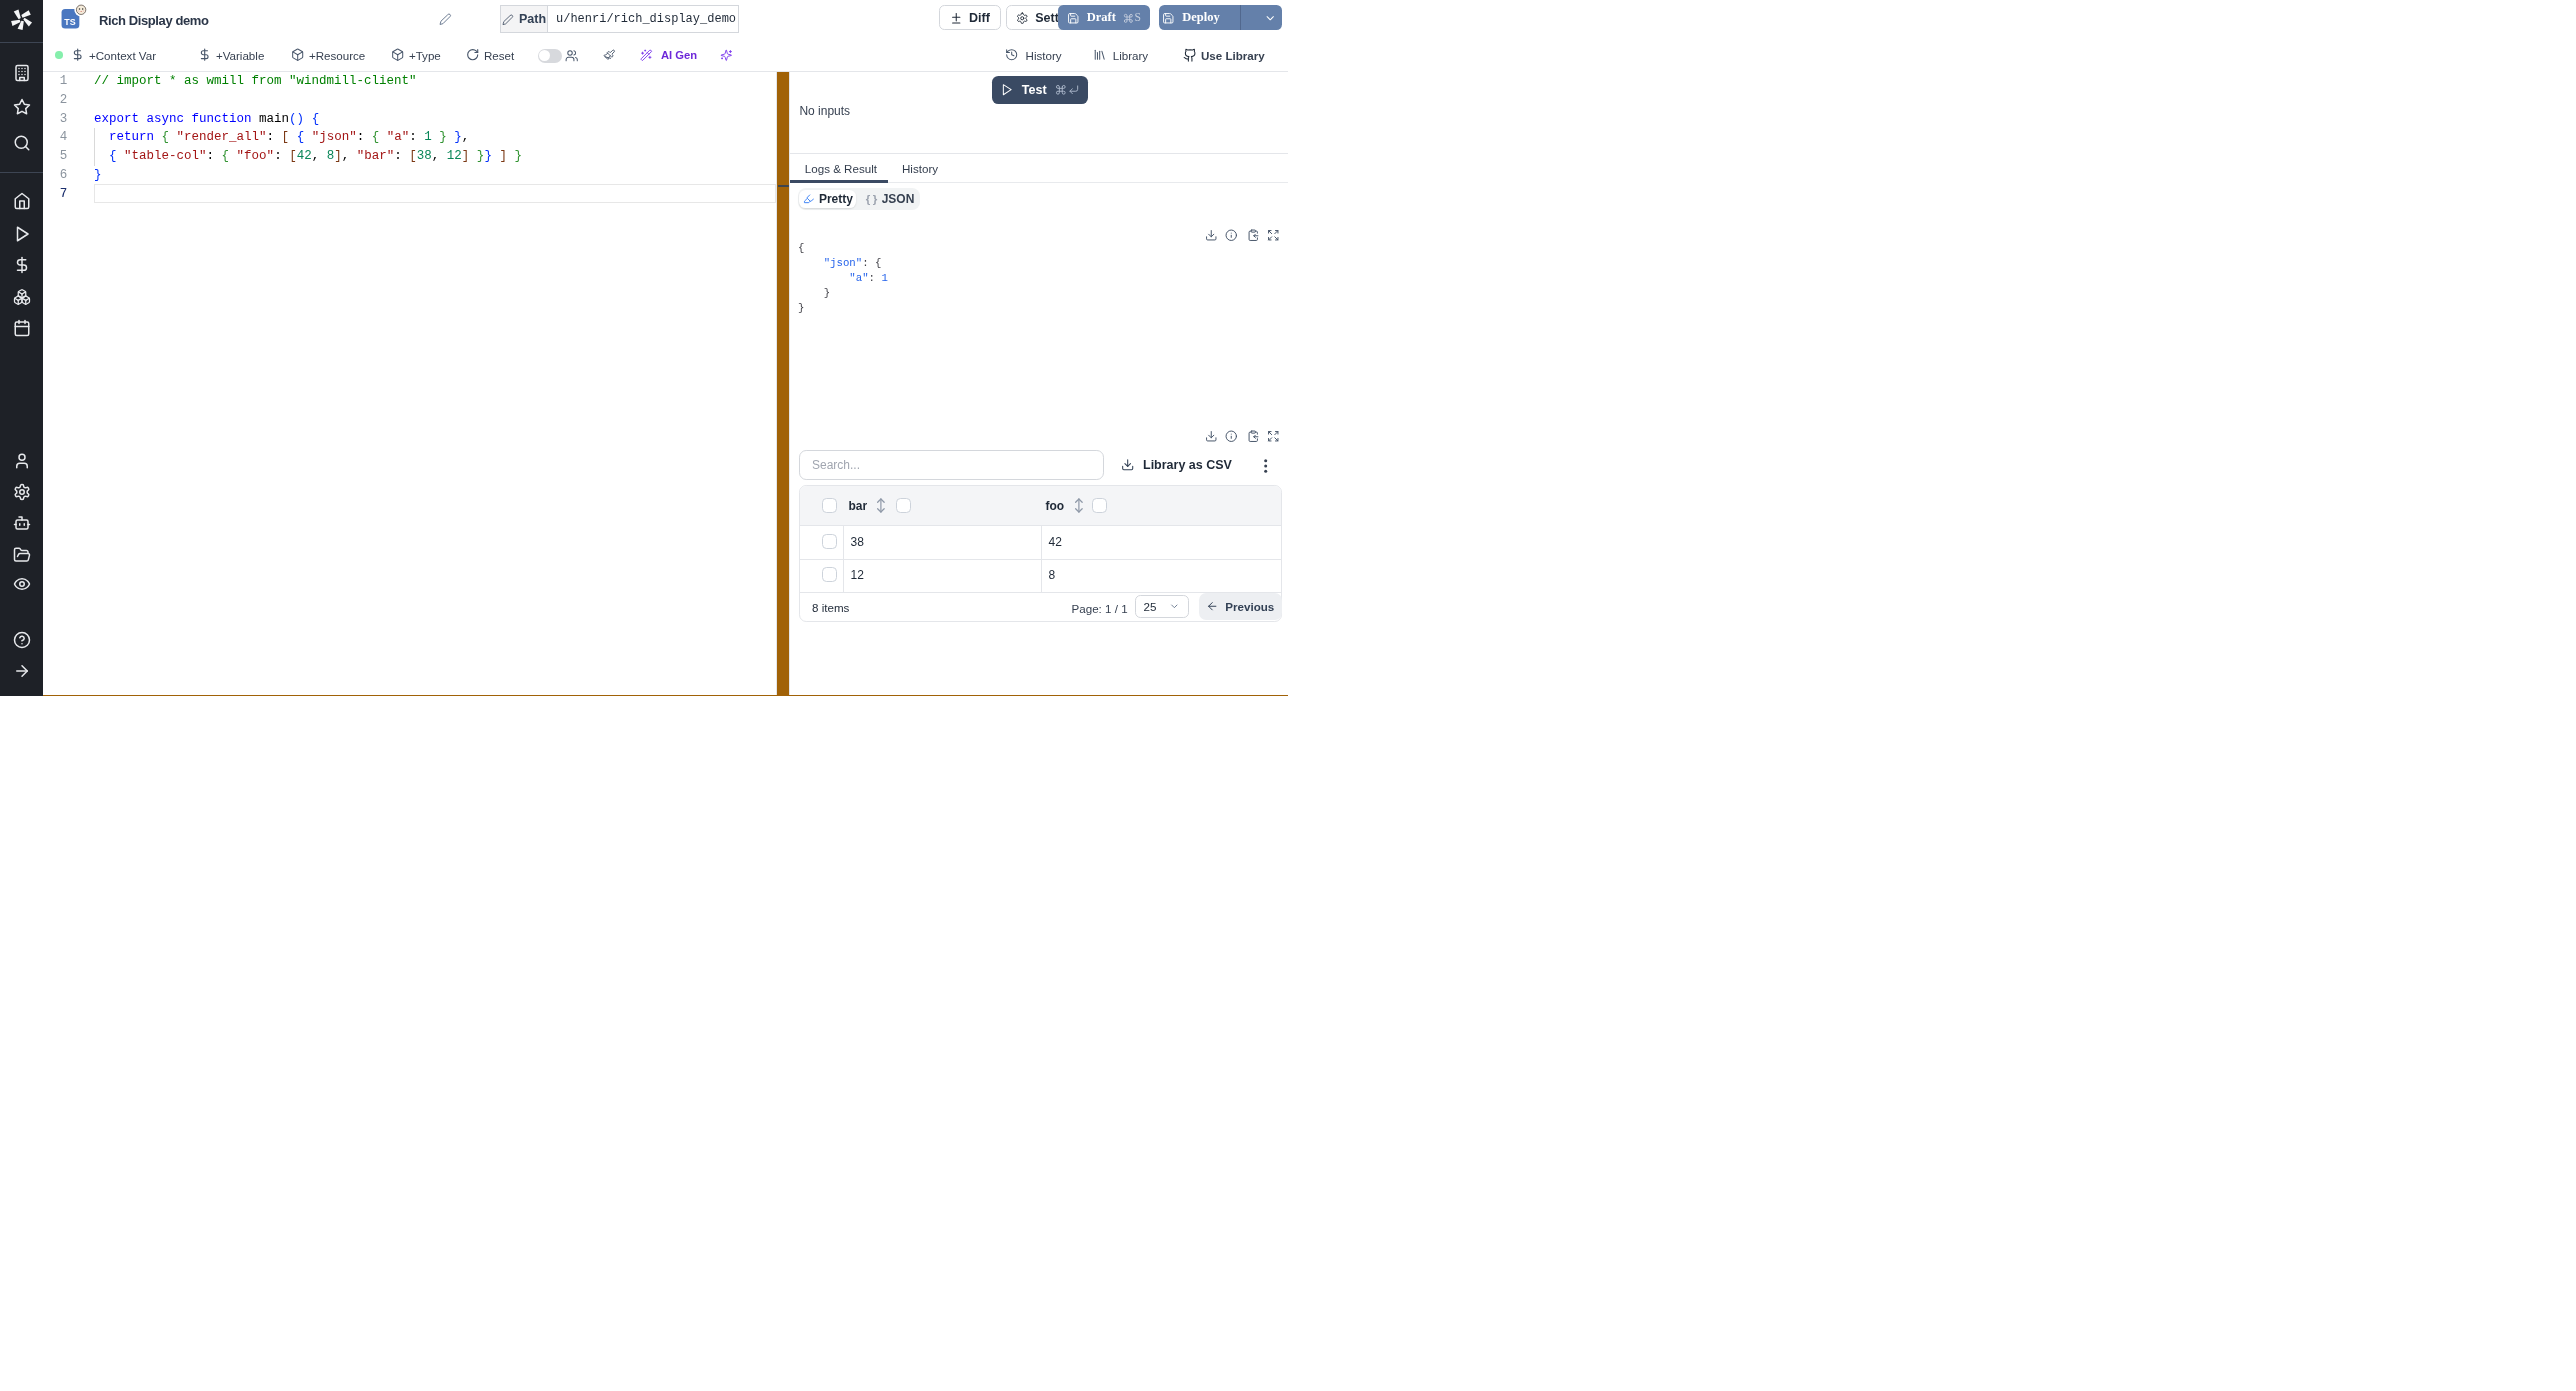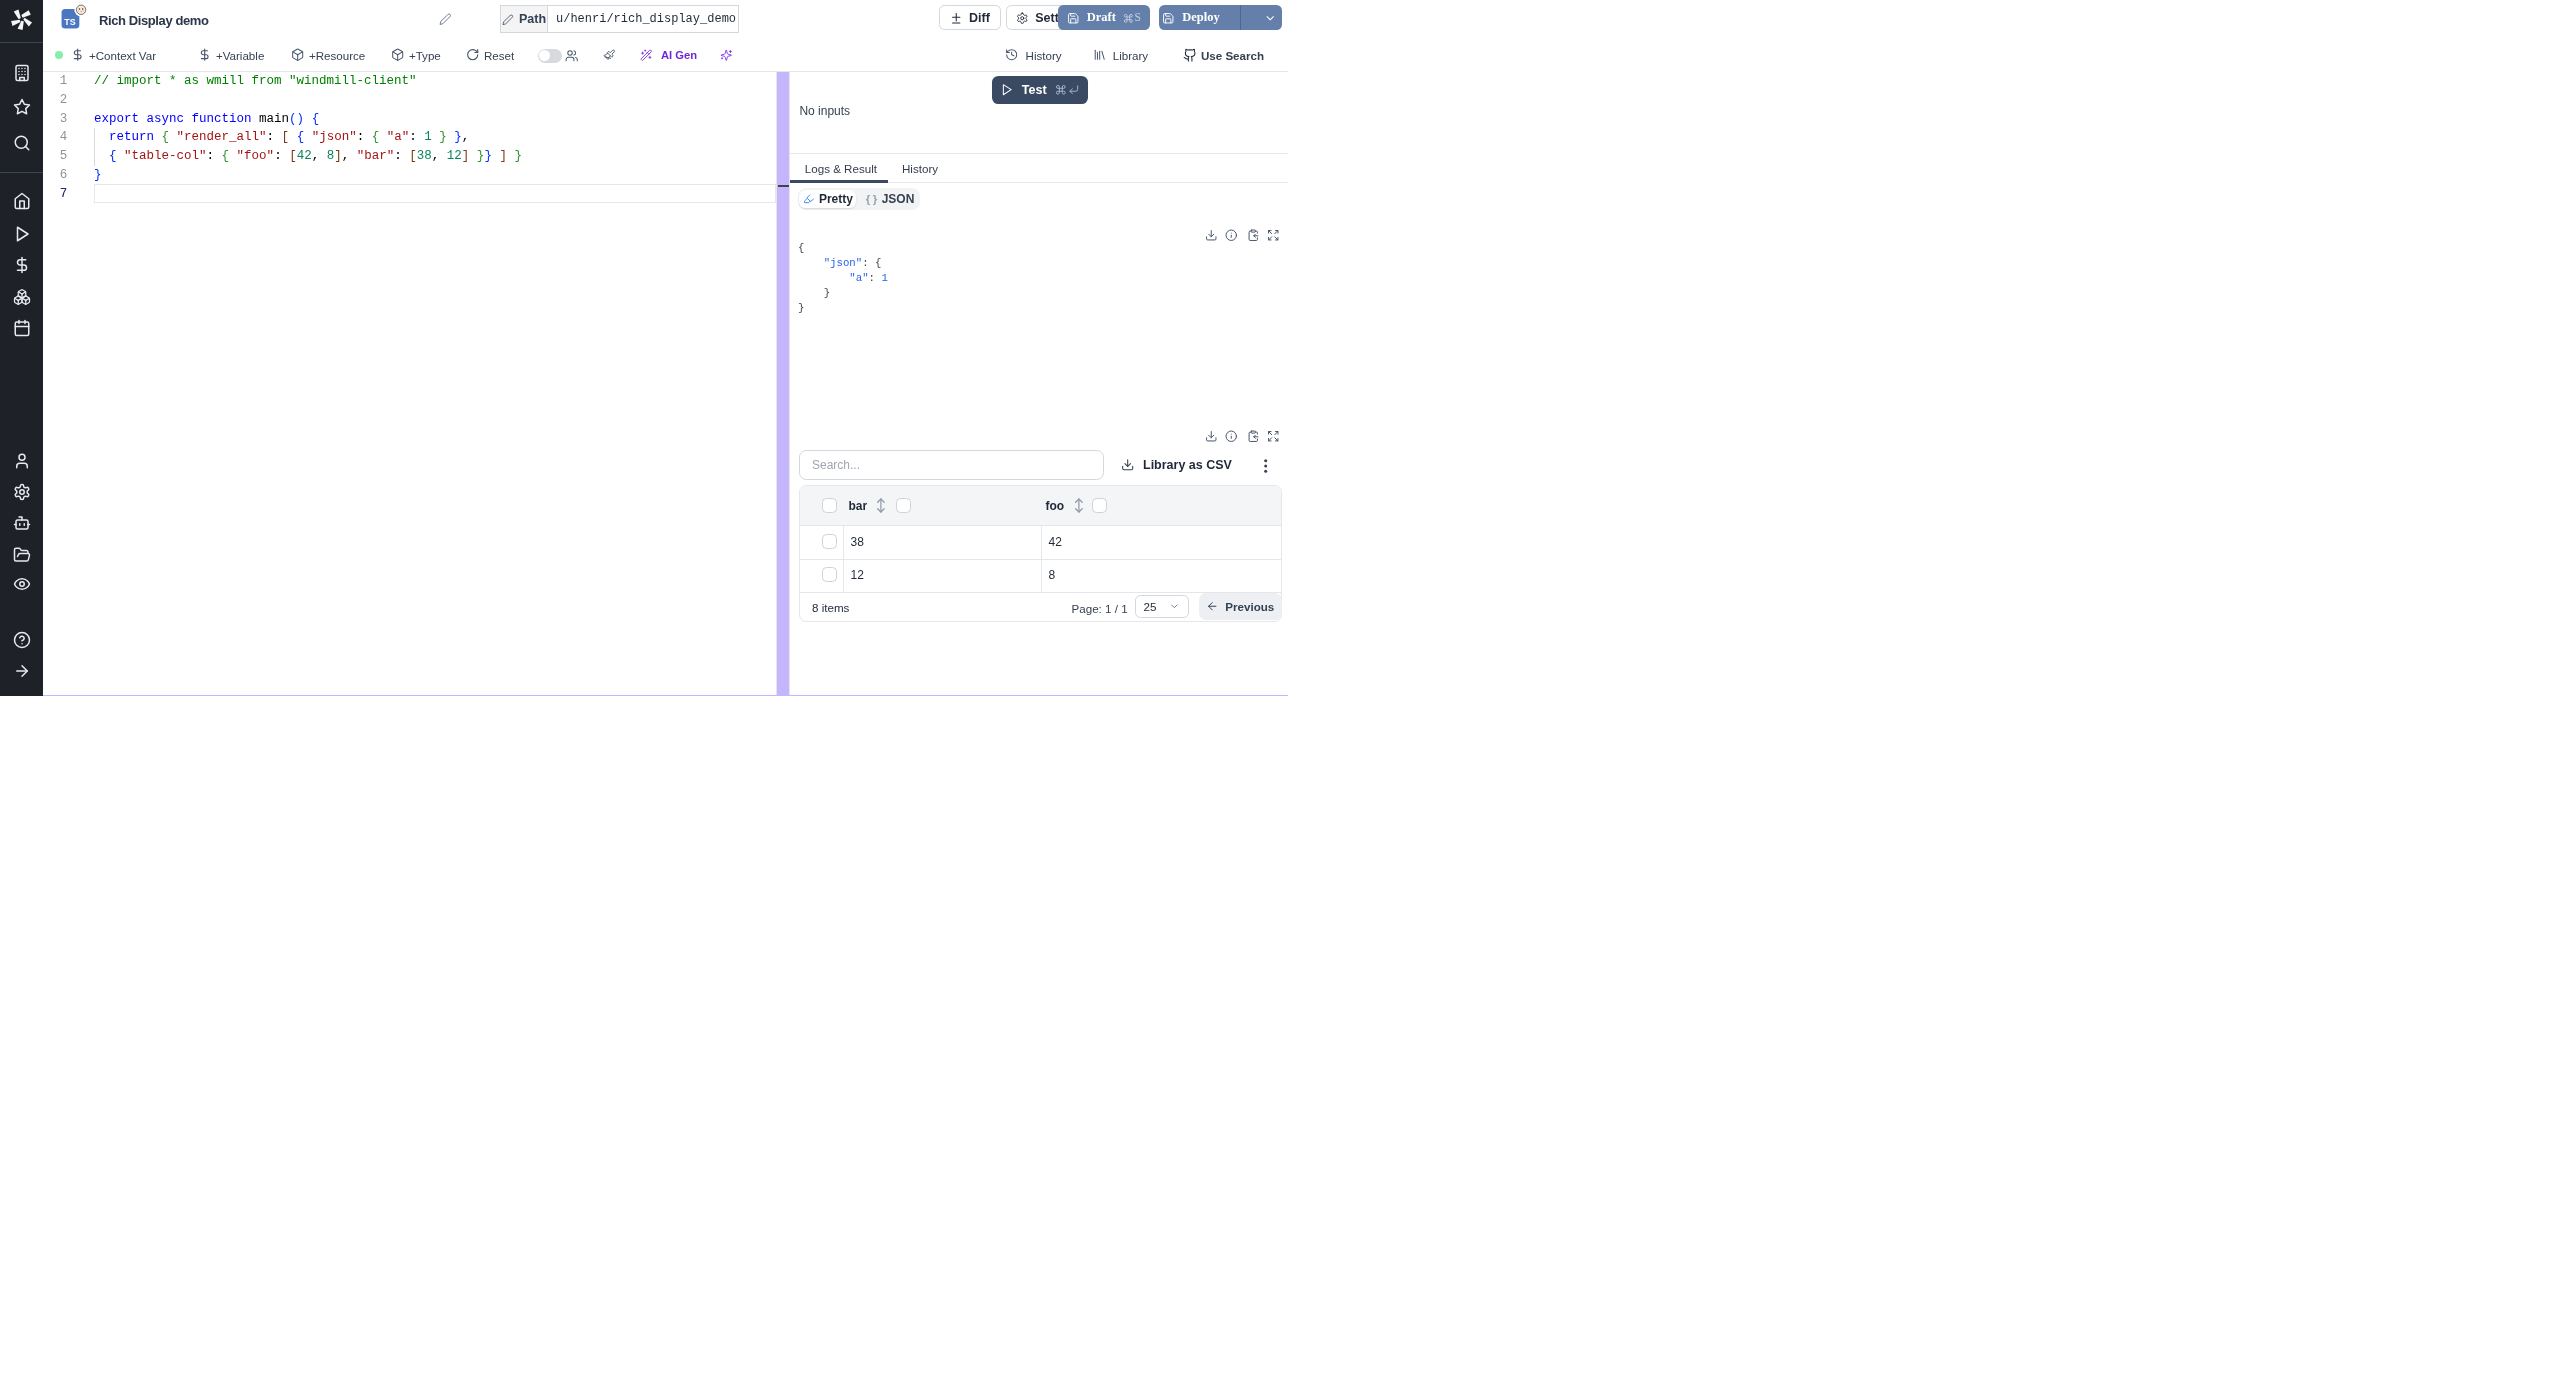--- a/index.html
+++ b/index.html
@@ -1,19 +1,19 @@
 <!DOCTYPE html>
 <html style="font-size:14.3px"><head>
 <meta charset="utf-8">
 <style>
   * { margin:0; padding:0; box-sizing:border-box; }
   html,body { width:1288px; height:696px; overflow:hidden; background:#fff;
     font-family:"Liberation Sans", sans-serif; }
   .abs { position:absolute; }
-  #page { position:relative; width:1288px; height:696px; background:#c4b5fd; }
+  #page { position:relative; width:1288px; height:696px; background:#a16207; }
   svg { display:block; }
   .ic { stroke:currentColor; fill:none; stroke-width:2; stroke-linecap:round; stroke-linejoin:round; }
 
   
   #sidebar { left:0; top:0; width:43px; height:696px; background:#1e2127; }
   #sidebar .sep { position:absolute; left:0; width:43px; height:0.9px; background:#3d4553; }
   .sbi { position:absolute; left:12.5px; width:18px; height:18px; color:#e7e9ec; }
 
   
   #header { left:43px; top:0; width:1245px; height:72px; background:#fff; border-bottom:0.9px solid #e4e6ea; }
@@ -303,21 +303,21 @@
           <path d="M8 8v12"></path>
           <path d="M4 4v16"></path>
         </svg>
       <span>Library</span>
     </div>
     <div class="titem" style="left:1140px;font-weight:700;gap:3.6px">
       <svg class="ic" width="14.3" height="14.3" viewBox="0 0 24 24" style="color:#1f2937;stroke-width:1.8">
           <path d="M15 22v-4a4.8 4.8 0 0 0-1-3.5c3 0 6-2 6-5.5.08-1.25-.27-2.48-1-3.5.28-1.15.28-2.35 0-3.5 0 0-1 0-3 1.5-2.64-.5-5.36-.5-8 0C6 2 5 2 5 2c-.3 1.15-.3 2.35 0 3.5A5.403 5.403 0 0 0 4 9c0 3.5 3 5.5 6 5.5-.39.49-.68 1.05-.85 1.65-.17.6-.22 1.23-.15 1.85v4"></path>
           <path d="M9 18c-4.51 2-5-2-7-2"></path>
         </svg>
-      <span>Use Search</span>
+      <span>Use Library</span>
     </div>
   </div>
 
   <div id="editor" class="abs" style="left:43px;top:72px;width:734px;height:623px;background:#fff;border-right:0.9px solid #e4e6ea">
     <div class="lnum" style="top:0">1</div>
     <div class="lnum" style="top:19px">2</div>
     <div class="lnum" style="top:38px">3</div>
     <div class="lnum" style="top:56px">4</div>
     <div class="lnum" style="top:75px">5</div>
     <div class="lnum" style="top:94px">6</div>

